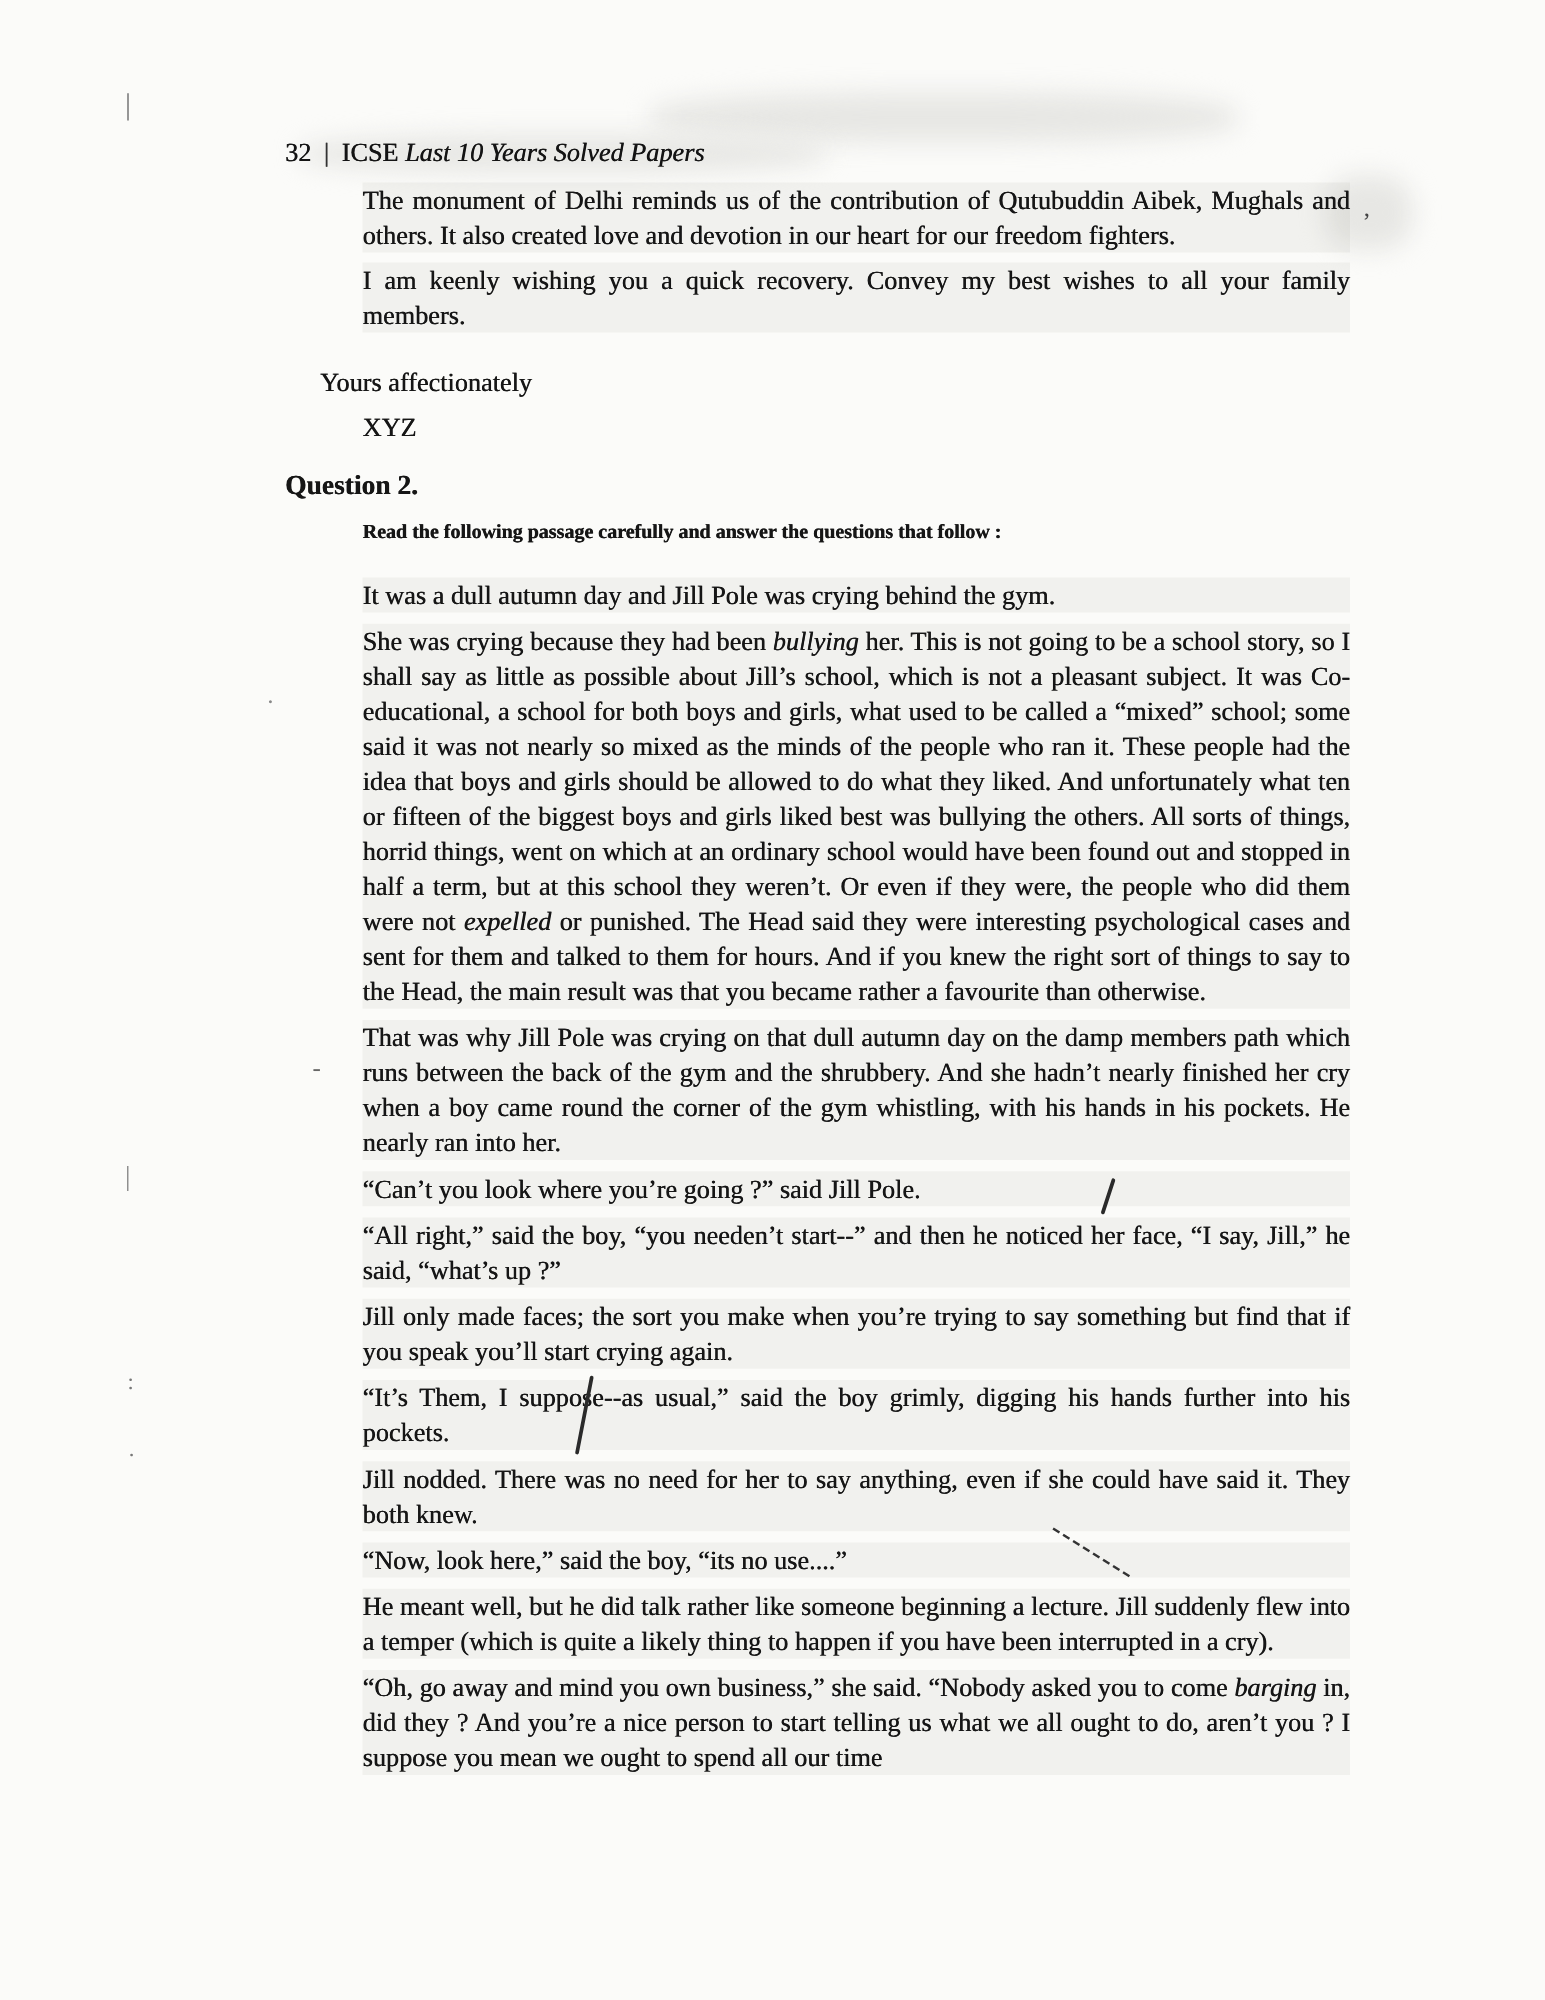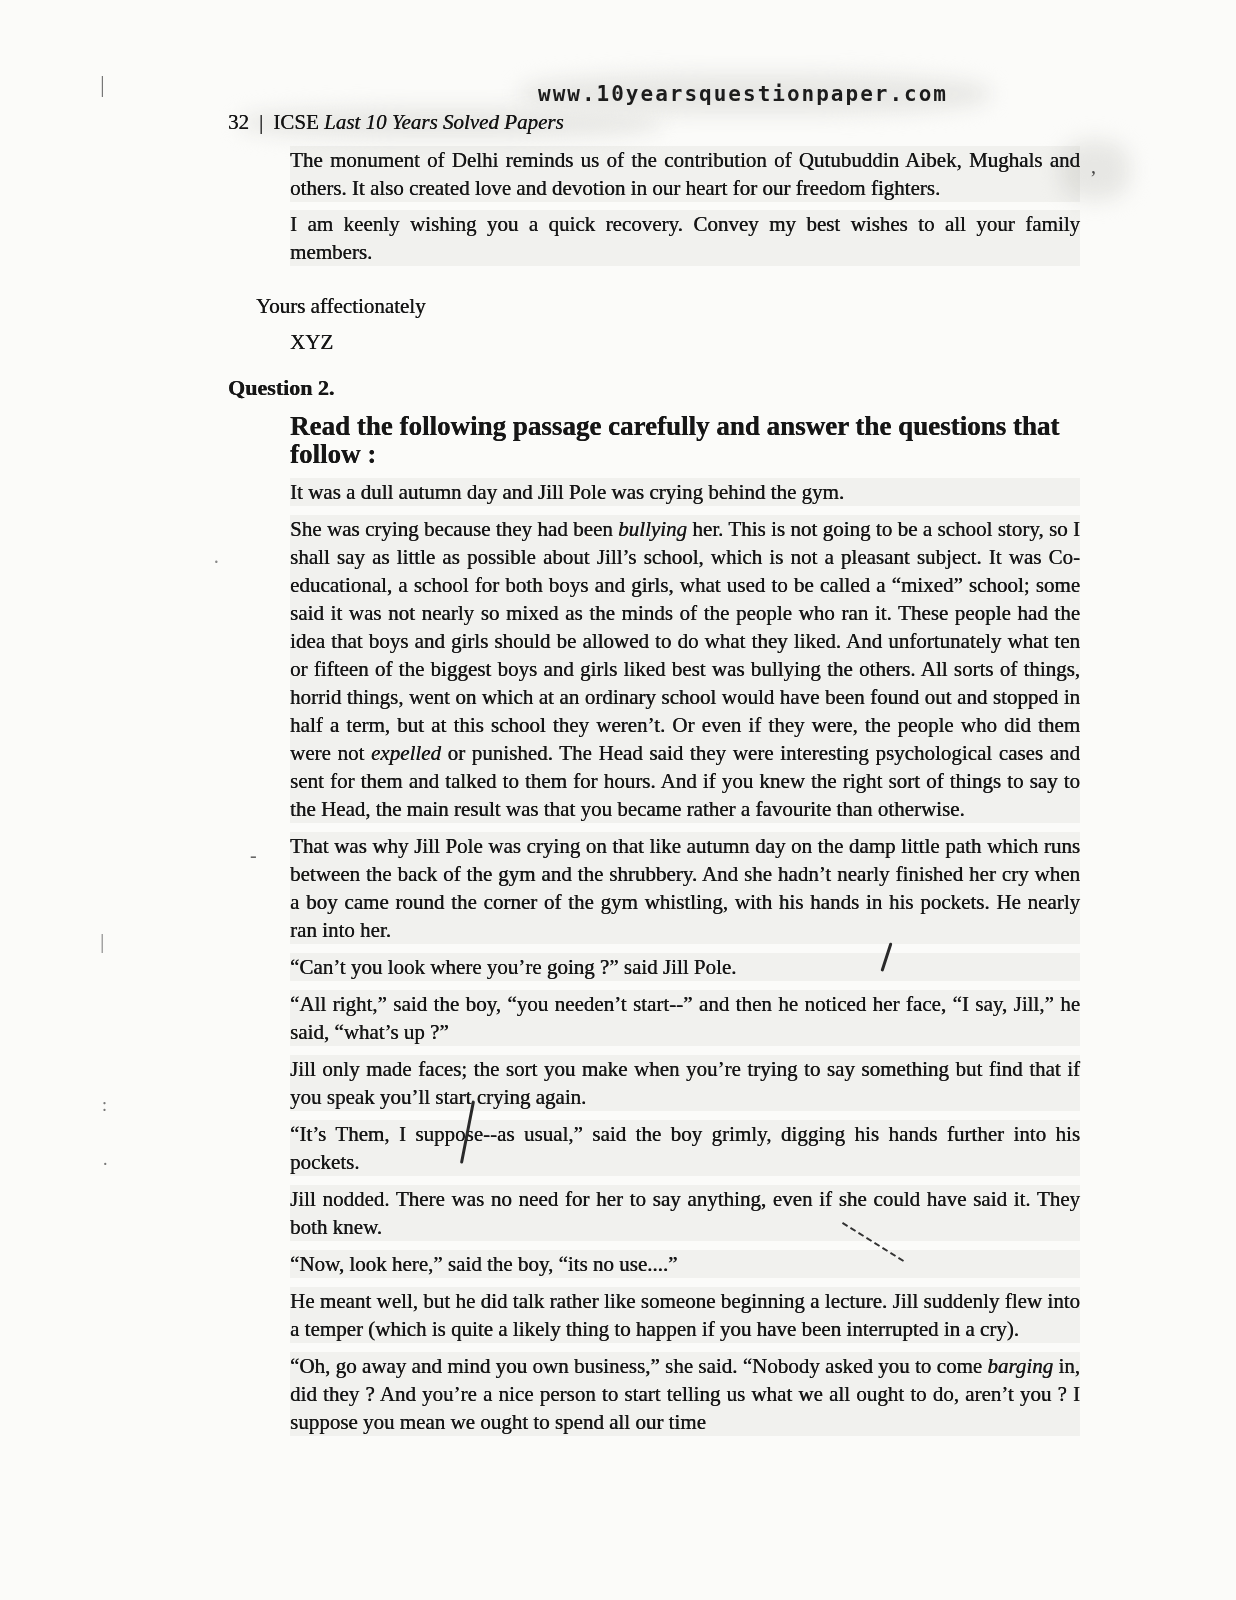--- a/index.html
+++ b/index.html
@@ -47,22 +47,22 @@
   }
   p { margin: 0; }
   .letter-para { margin-bottom: 8px; }
   .closing { margin-top: 26px; margin-left: 28px; }
   .signature { margin-top: 8px; margin-bottom: 18px; }
   .question-label {
     font-weight: bold; font-size: 22px;
     margin: 10px 0 10px 0;
   }
   .instruction {
-    font-weight: bold; font-size: 27px;
-    margin-bottom: 10px;
+    font-weight: bold; font-size: 16px;
+    margin-bottom: 22px;
   }
   .body-para { margin-top: 9px; }
   .body-para em { }
 
   
   .mark { position: absolute; color: #555; font-size: 18px; line-height: 1; }
   .stroke { position: absolute; background: #2a2a2a; }
   .pen-make {
     left: 466px; top: 1100px; width: 2.5px; height: 64px;
     transform: rotate(11deg); border-radius: 2px;
@@ -86,40 +86,39 @@
 </style>
 </head>
 <body>
 
 <div class="page">
 
   <div class="blob b1"></div>
   <div class="blob b2"></div>
   <div class="blob b3"></div>
 
-  <div class="watermark">www.10yearsquestionpaper.com</div>
 
   <div class="page-header">
     <span>32</span><span class="sep">|</span><span>ICSE </span><span class="italic">Last 10 Years Solved Papers</span>
   </div>
 
   <div class="content">
 
     <p class="indented bodytext letter-para">The monument of Delhi reminds us of the contribution of Qutubuddin Aibek, Mughals and others. It also created love and devotion in our heart for our freedom fighters.</p>
     <p class="indented bodytext letter-para">I am keenly wishing you a quick recovery. Convey my best wishes to all your family members.</p>
     <p class="indented closing">Yours affectionately</p>
     <p class="indented signature">XYZ</p>
 
     <div class="question-label">Question 2.</div>
     <p class="indented instruction">Read the following passage carefully and answer the questions that follow :</p>
 
     <div>
         <p class="indented bodytext body-para"><span>It was a dull autumn day and Jill Pole was crying behind the gym.</span></p>
         <p class="indented bodytext body-para"><span>She was crying because they had been </span><em>bullying</em><span> her. This is not going to be a school story, so I shall say as little as possible about Jill’s school, which is not a pleasant subject. It was Co- educational, a school for both boys and girls, what used to be called a “mixed” school; some said it was not nearly so mixed as the minds of the people who ran it. These people had the idea that boys and girls should be allowed to do what they liked. And unfortunately what ten or fifteen of the biggest boys and girls liked best was bullying the others. All sorts of things, horrid things, went on which at an ordinary school would have been found out and stopped in half a term, but at this school they weren’t. Or even if they were, the people who did them were not </span><em>expelled</em><span> or punished. The Head said they were interesting psychological cases and sent for them and talked to them for hours. And if you knew the right sort of things to say to the Head, the main result was that you became rather a favourite than otherwise.</span></p>
-        <p class="indented bodytext body-para"><span>That was why Jill Pole was crying on that like autumn day on the damp little path which runs between the back of the gym and the shrubbery. And she hadn’t nearly finished her cry when a boy came round the corner of the gym whistling, with his hands in his pockets. He nearly ran into her.</span></p>
+        <p class="indented bodytext body-para"><span>That was why Jill Pole was crying on that dull autumn day on the damp members path which runs between the back of the gym and the shrubbery. And she hadn’t nearly finished her cry when a boy came round the corner of the gym whistling, with his hands in his pockets. He nearly ran into her.</span></p>
         <p class="indented bodytext body-para"><span>“Can’t you look where you’re going ?” said Jill Pole.</span></p>
         <p class="indented bodytext body-para"><span>“All right,” said the boy, “you needen’t start--” and then he noticed her face, “I say, Jill,” he said, “what’s up ?”</span></p>
         <p class="indented bodytext body-para"><span>Jill only made faces; the sort you make when you’re trying to say something but find that if you speak you’ll start crying again.</span></p>
         <p class="indented bodytext body-para"><span>“It’s Them, I suppose--as usual,” said the boy grimly, digging his hands further into his pockets.</span></p>
         <p class="indented bodytext body-para"><span>Jill nodded. There was no need for her to say anything, even if she could have said it. They both knew.</span></p>
         <p class="indented bodytext body-para"><span>“Now, look here,” said the boy, “its no use....”</span></p>
         <p class="indented bodytext body-para"><span>He meant well, but he did talk rather like someone beginning a lecture. Jill suddenly flew into a temper (which is quite a likely thing to happen if you have been interrupted in a cry).</span></p>
         <p class="indented bodytext body-para"><span>“Oh, go away and mind you own business,” she said. “Nobody asked you to come </span><em>barging</em><span> in, did they ? And you’re a nice person to start telling us what we all ought to do, aren’t you ? I suppose you mean we ought to spend all our time</span></p>
       </div>
   </div>

